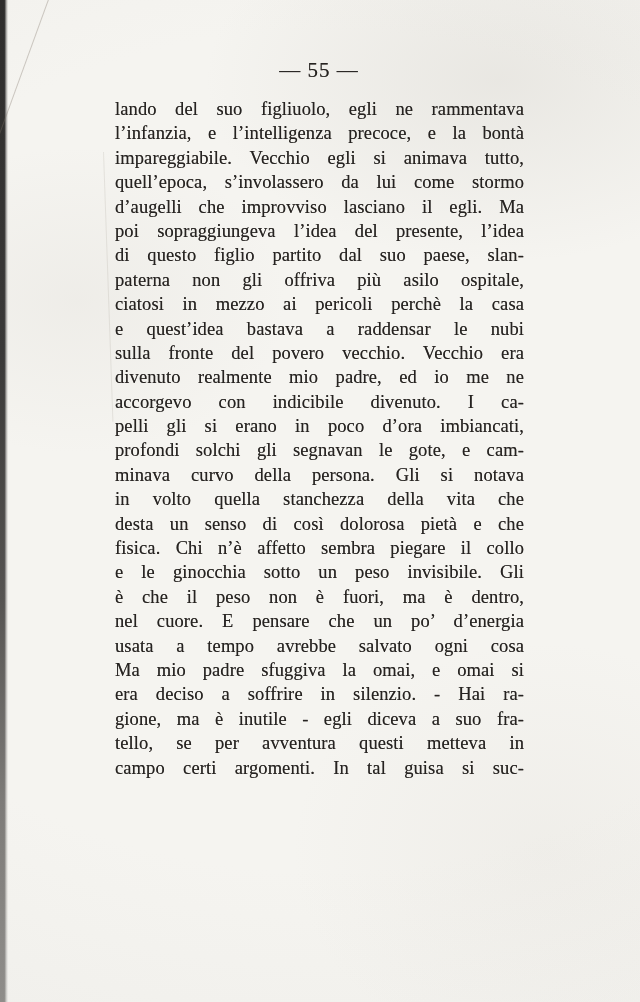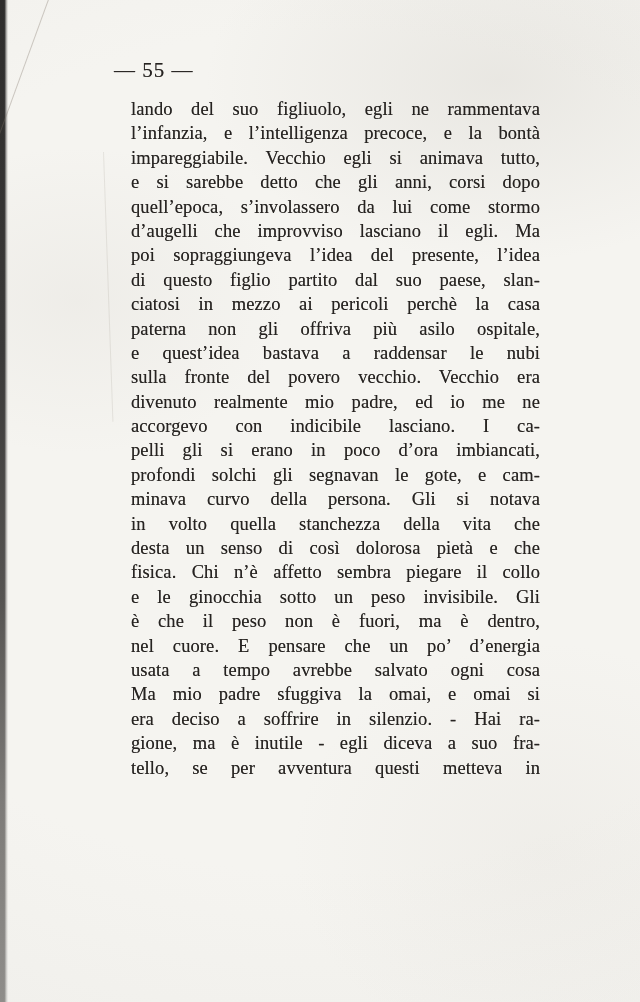--- a/index.html
+++ b/index.html
@@ -47,33 +47,32 @@
     height: 270px;
     background: rgba(130, 120, 108, 0.14);
     transform: rotate(-2deg);
     transform-origin: top center;
   }
   .page-number {
     position: absolute;
     left: 114px;
     top: 58px;
     width: 410px;
-    text-align: left;
+    text-align: center;
     font-size: 21px;
     letter-spacing: 1px;
     color: #262321;
     text-shadow: 0 0 0.5px rgba(30, 26, 22, 0.55);
   }
   .text-block {
     position: absolute;
     left: 115px;
     top: 97px;
     width: 409px;
     color: #262321;
-    margin-left: 16px;
   }
   .text-line {
     font-size: 18.5px;
     line-height: 24.4px;
     height: 24.4px;
     white-space: nowrap;
     text-align: justify;
     text-align-last: justify;
     text-shadow: 0 0 0.5px rgba(30, 26, 22, 0.55);
     letter-spacing: 0.1px;
@@ -90,39 +89,39 @@
   <div class="scratch-1"></div>
   <div class="scratch-2"></div>
 
   <div class="page-number">— 55 —</div>
 
   <div class="text-block">
 
   <div class="text-line">lando del suo figliuolo, egli ne rammentava</div>
       <div class="text-line">l’infanzia, e l’intelligenza precoce, e la bontà</div>
       <div class="text-line">impareggiabile. Vecchio egli si animava tutto,</div>
-      <div class="text-line">e si sarebbe detto che gli anni, corsi dopo</div>
       <div class="text-line">quell’epoca, s’involassero da lui come stormo</div>
       <div class="text-line">d’augelli che improvviso lasciano il egli. Ma</div>
       <div class="text-line">poi sopraggiungeva l’idea del presente, l’idea</div>
       <div class="text-line">di questo figlio partito dal suo paese, slan-</div>
+      <div class="text-line">paterna non gli offriva più asilo ospitale,</div>
       <div class="text-line">ciatosi in mezzo ai pericoli perchè la casa</div>
-      <div class="text-line">paterna non gli offriva più asilo ospitale,</div>
       <div class="text-line">e quest’idea bastava a raddensar le nubi</div>
       <div class="text-line">sulla fronte del povero vecchio. Vecchio era</div>
       <div class="text-line">divenuto realmente mio padre, ed io me ne</div>
-      <div class="text-line">accorgevo con indicibile lasciano. I ca-</div>
+      <div class="text-line">accorgevo con indicibile divenuto. I ca-</div>
       <div class="text-line">pelli gli si erano in poco d’ora imbiancati,</div>
       <div class="text-line">profondi solchi gli segnavan le gote, e cam-</div>
       <div class="text-line">minava curvo della persona. Gli si notava</div>
       <div class="text-line">in volto quella stanchezza della vita che</div>
       <div class="text-line">desta un senso di così dolorosa pietà e che</div>
       <div class="text-line">fisica. Chi n’è affetto sembra piegare il collo</div>
       <div class="text-line">e le ginocchia sotto un peso invisibile. Gli</div>
       <div class="text-line">è che il peso non è fuori, ma è dentro,</div>
       <div class="text-line">nel cuore. E pensare che un po’ d’energia</div>
       <div class="text-line">usata a tempo avrebbe salvato ogni cosa</div>
       <div class="text-line">Ma mio padre sfuggiva la omai, e omai si</div>
       <div class="text-line">era deciso a soffrire in silenzio. - Hai ra-</div>
       <div class="text-line">gione, ma è inutile - egli diceva a suo fra-</div>
       <div class="text-line">tello, se per avventura questi metteva in</div>
+      <div class="text-line">campo certi argomenti. In tal guisa si suc-</div>
     </div>
 </div>
 
 </body></html>

